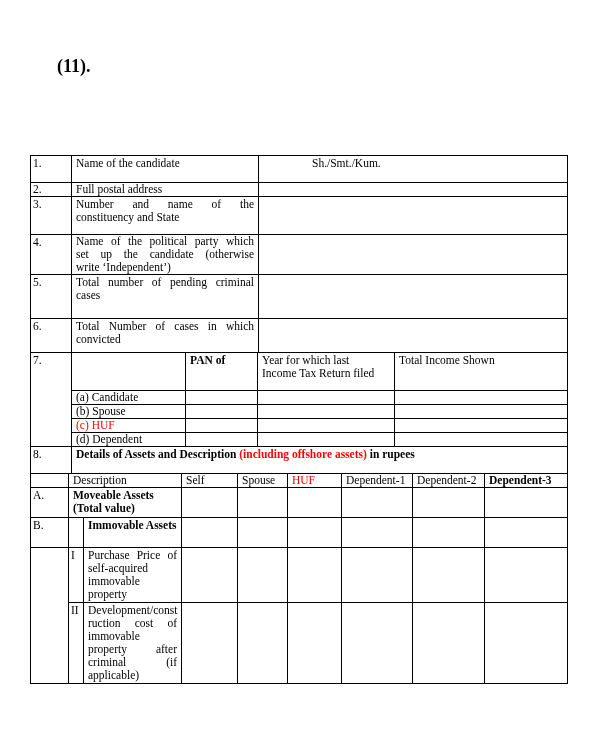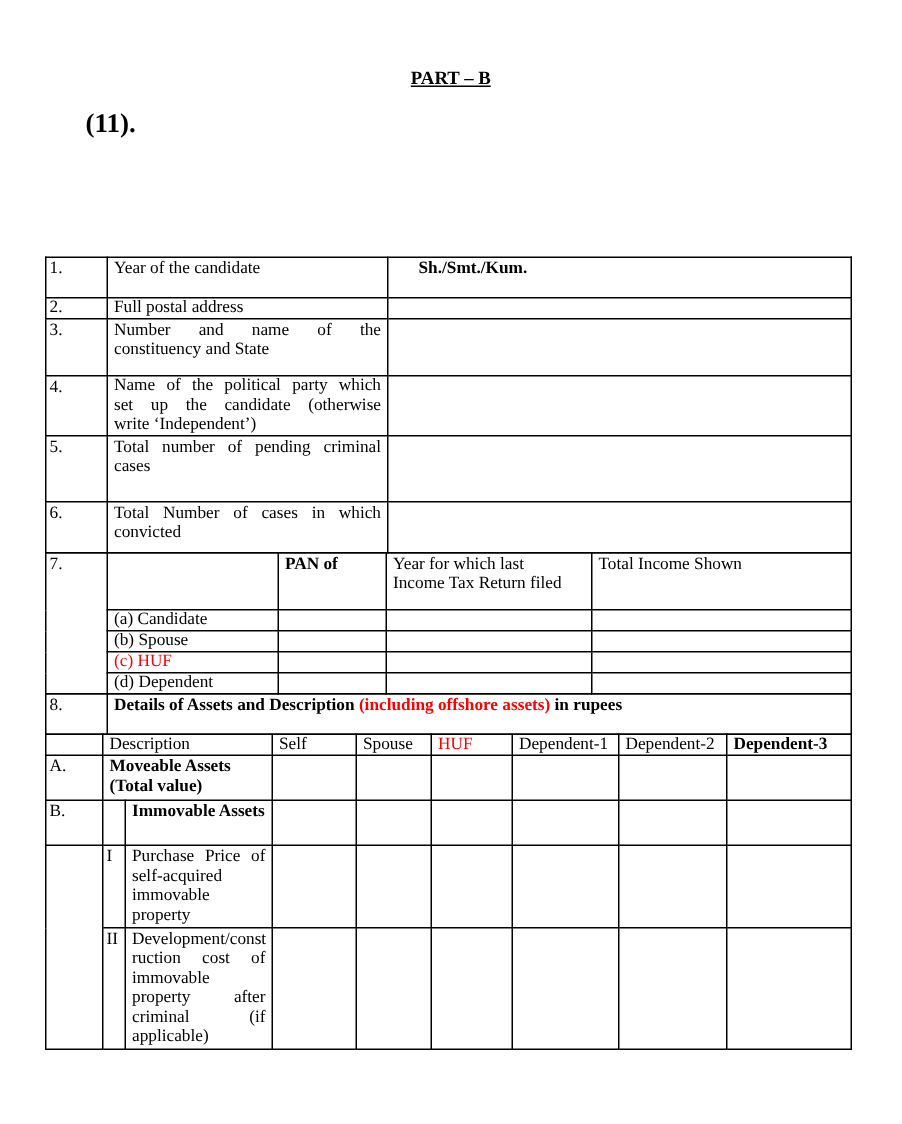--- a/index.html
+++ b/index.html
@@ -17,51 +17,48 @@
   table + table { margin-top:-1px; }
   td {
     border:1px solid #000000; vertical-align:top; padding:1px 4px;
     font-size:11.5px; line-height:13px; overflow:hidden;
   }
   td.num { padding:1px 2px; }
   td.tight { padding-top:0; padding-bottom:0; }
   .b { font-weight:bold; }
   .red { color:#ff0000; }
   .center { text-align:left; }
-  .indent { padding-left:20px;font-weight:bold; }
+  .indent { padding-left:53px; }
   
   .j div:not(:last-child) { text-align:justify; text-align-last:justify; }
   .page-num { margin-top:15px; text-align:center; font-size:11px; }
 </style>
 </head>
 <body>
 
 <div class="page">
 
-  <div class="part-title">
-    <span>PART – B</span>
-  </div>
 
   <div class="heading-row">
     <span class="item-no">(11).</span>
   </div>
 
   <div class="tables">
 
     <table>
       <colgroup>
           <col style="width:41px">
           <col style="width:187px">
           <col style="width:309px">
         </colgroup>
       <tbody>
           <tr style="height:27px">
         <td class="num">1.</td>
         <td>
-              <div>Year of the candidate</div>
+              <div>Name of the candidate</div>
             </td>
         <td class="indent">Sh./Smt./Kum.</td>
       </tr>
       <tr style="height:14px">
         <td class="num tight">2.</td>
         <td class="tight">
               <div>Full postal address</div>
             </td>
         <td></td>
       </tr>

